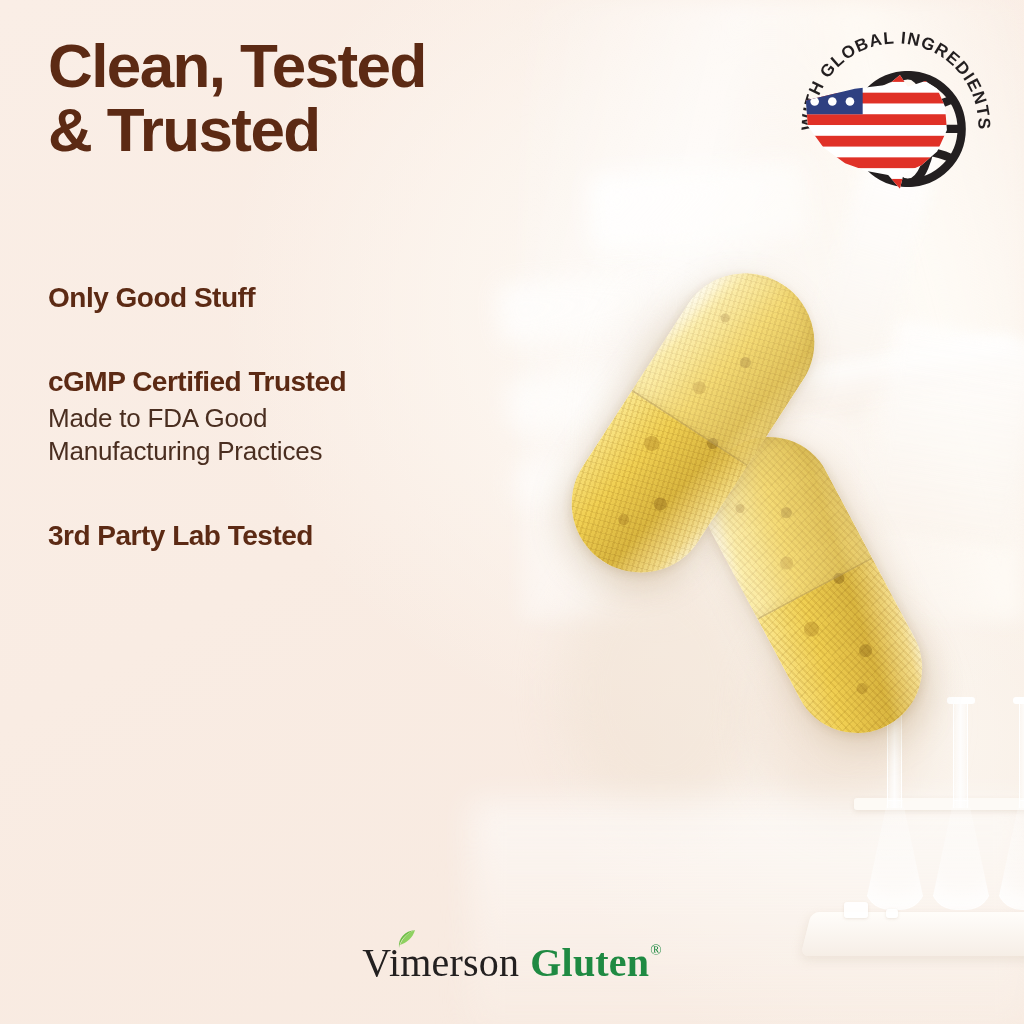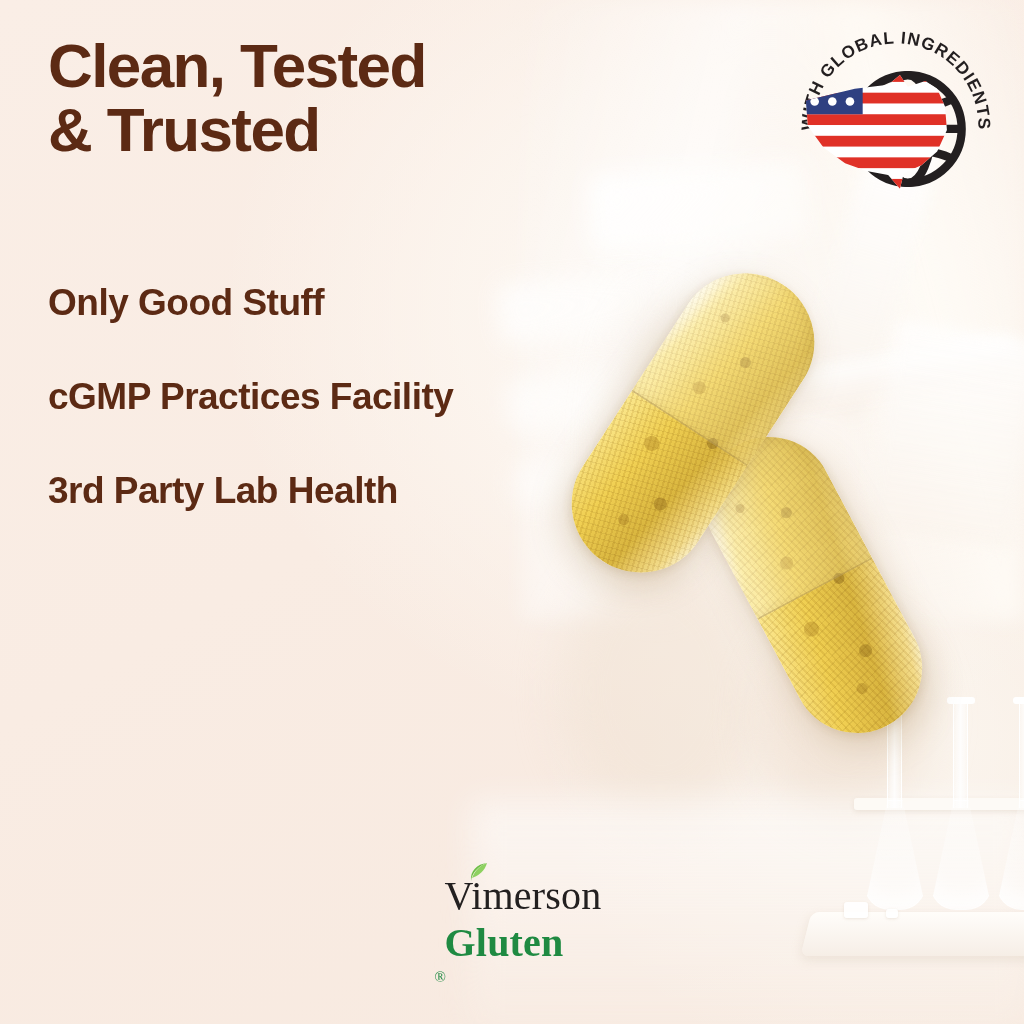--- a/index.html
+++ b/index.html
@@ -205,21 +205,21 @@
     line-height:1.04;
     letter-spacing:-1.6px;
     color:#5c2a14;
   }
 
   
   .features { position:absolute; left:48px; top:282px; width:520px; }
   .feature { margin-bottom:52px; }
   .feature:last-child { margin-bottom:0; }
   .feat-title {
-    font-size:37px; font-weight:700;
+    font-size:28px; font-weight:700;
     letter-spacing:-0.5px;
     color:#5c2a14;
     margin-bottom:4px;
   }
   .feat-desc {
     font-size:26px; font-weight:400;
     line-height:1.27;
     letter-spacing:-0.2px;
     color:#4a2e20;
     white-space:pre-line;
@@ -227,21 +227,21 @@
 
   
   .badge { position:absolute; left:798px; top:28px; width:196px; height:196px; }
   .badge svg { display:block; width:100%; height:100%; }
 
   
   .logo {
     position:absolute; left:0; right:0; bottom:38px;
     display:flex; justify-content:center; align-items:flex-start;
   }
-  .logo-inner { position:relative; display:flex; align-items:baseline;flex-direction:column; }
+  .logo-inner { position:relative; display:flex; align-items:baseline; }
   .logo-v {
     font-family:"Liberation Serif", serif;
     font-size:40px; font-weight:400;
     color:#232020; letter-spacing:0.2px;
   }
   .logo-h {
     font-family:"Liberation Serif", serif;
     font-size:40px; font-weight:700;
     color:#1f8a42; letter-spacing:0.2px;
     margin-left:11px;
@@ -311,25 +311,27 @@
   <h1 class="headline" style="white-space: pre-line;">Clean, Tested
 &amp; Trusted</h1>
 
   <div class="features">
 
     <div class="feature">
       <div class="feat-title">Only Good Stuff</div>
     </div>
 
     <div class="feature">
-      <div class="feat-title">cGMP Practices Facility</div>
+      <div class="feat-title">cGMP Certified Trusted</div>
+      <div class="feat-desc">Made to FDA Good
+Manufacturing Practices</div>
     </div>
 
     <div class="feature">
-      <div class="feat-title">3rd Party Lab Health</div>
+      <div class="feat-title">3rd Party Lab Tested</div>
     </div>
 
   </div>
 
   <div class="badge">
     <svg viewBox="0 0 200 200">
       <defs>
         <path id="arcpath" d="M 18,118 A 84,84 0 1 1 182,118" fill="none"></path>
         <clipPath id="usaclip">
           <path d="M8,74 L58,62 L92,58 L104,48 L112,60 L130,54 L142,62 L150,80

